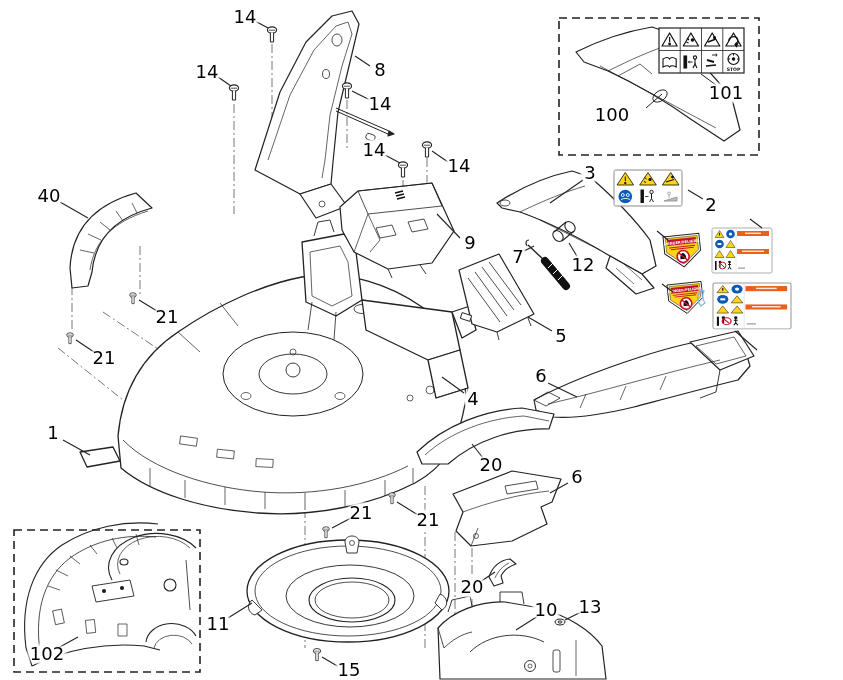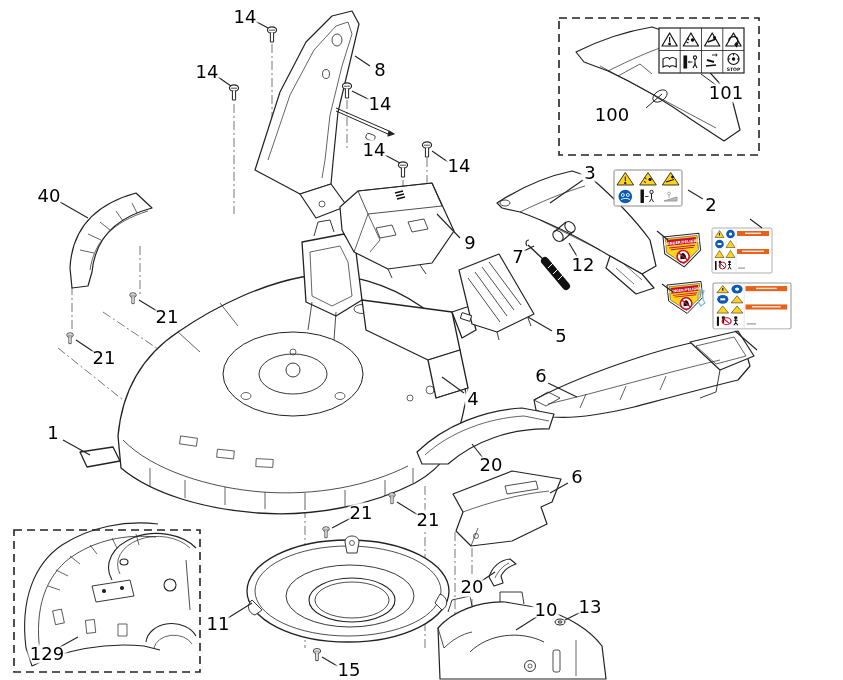--- a/index.html
+++ b/index.html
@@ -464,16 +464,16 @@
   <div class="part-label" style="left:577px;top:477px">6</div>
   <div class="part-label" style="left:361px;top:513px">21</div>
   <div class="part-label" style="left:428px;top:520px">21</div>
   <div class="part-label" style="left:472px;top:587px">20</div>
   <div class="part-label" style="left:546px;top:610px">10</div>
   <div class="part-label" style="left:590px;top:607px">13</div>
   <div class="part-label" style="left:218px;top:624px">11</div>
   <div class="part-label" style="left:349px;top:670px">15</div>
   <div class="part-label" style="left:612px;top:115px">100</div>
   <div class="part-label" style="left:726px;top:93px">101</div>
-  <div class="part-label" style="left:47px;top:654px">129</div>
+  <div class="part-label" style="left:47px;top:654px">102</div>
 </div>
 
 </div>
 
 </body></html>

